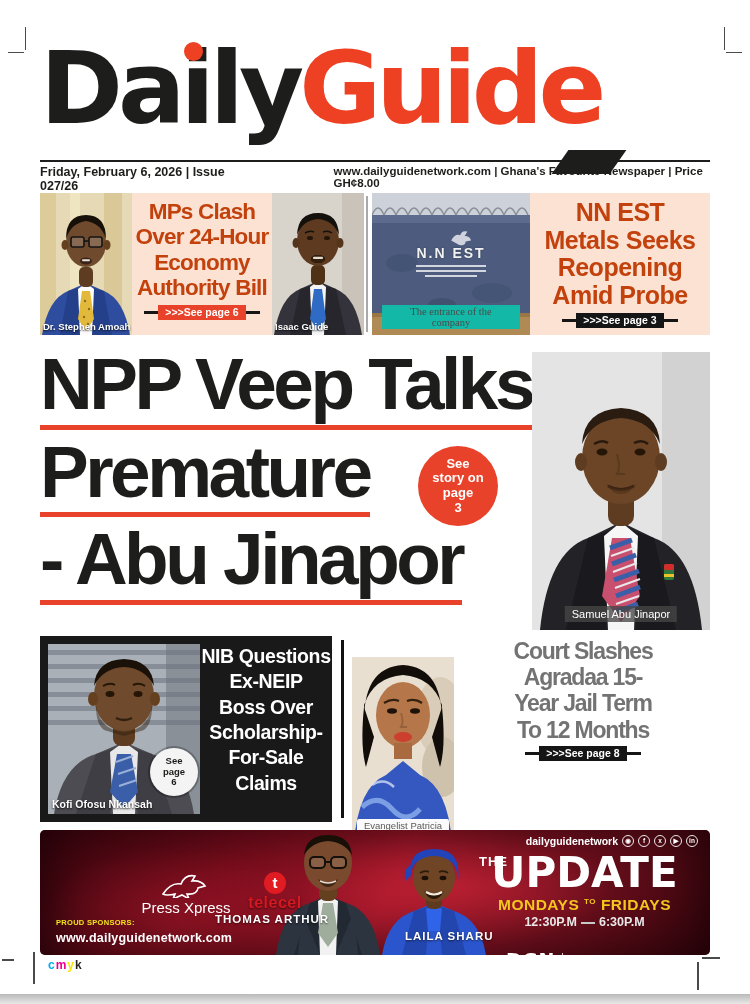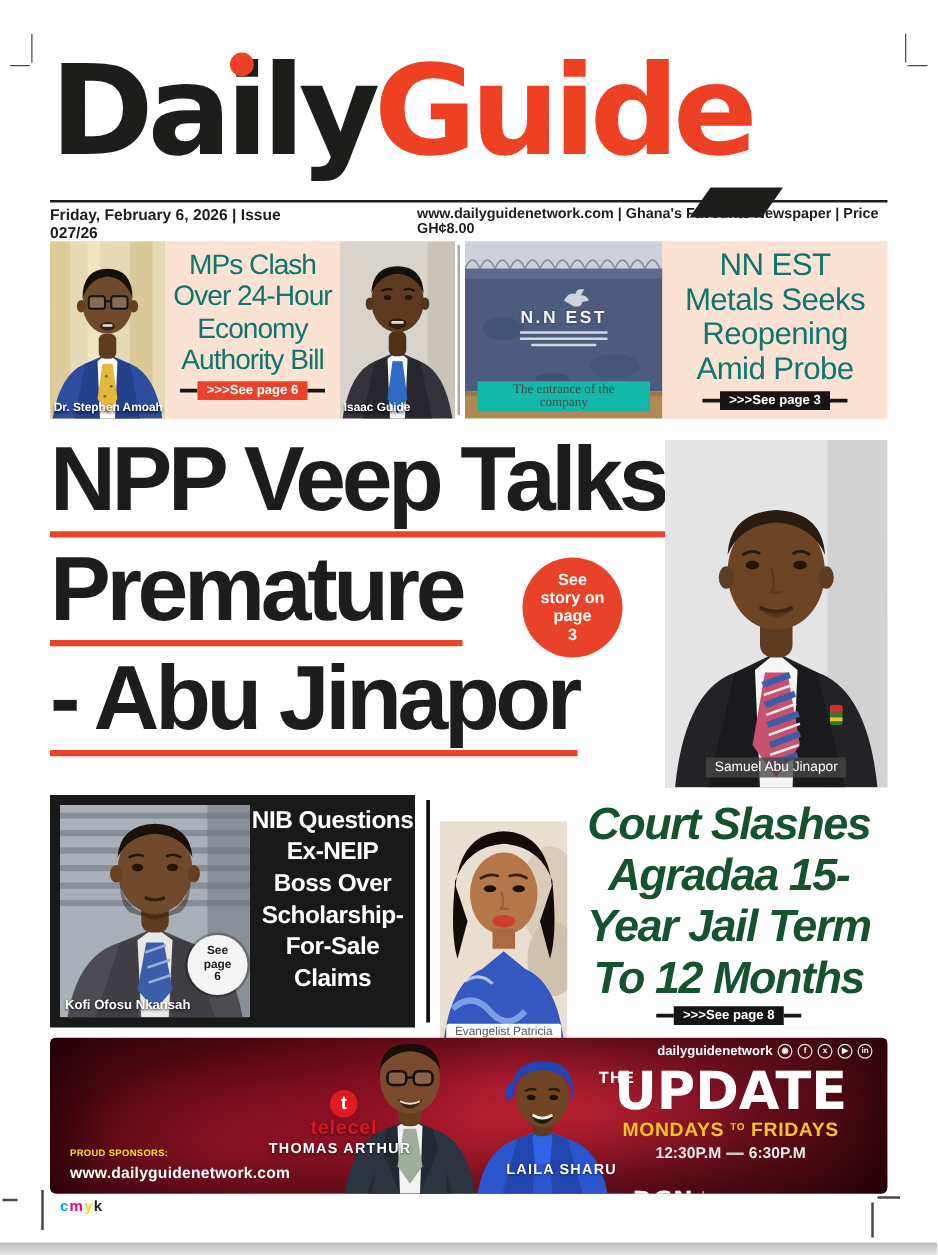--- a/index.html
+++ b/index.html
@@ -31,21 +31,21 @@
   
   .teaser { position:absolute; top:193px; height:142px; background:#fbe2d2; display:flex; }
   .teaser-left { left:40px; width:324px; }
   .teaser-right { left:372px; width:338px; }
   .divider-v1 { position:absolute; left:366px; top:196px; width:2px; height:136px; background:#a9a9a9; }
   .tz-photo { position:relative; width:92px; height:142px; overflow:hidden; flex:none; }
   .tz-photo svg { display:block; width:100%; height:100%; }
   .photo-cap { position:absolute; left:3px; bottom:3px; color:#fff; font-size:9.5px; font-weight:bold;
     text-shadow:0 1px 2px rgba(0,0,0,.8); white-space:nowrap; }
   .tz-center { flex:1; text-align:center; padding-top:6px; }
-  .tz-head { font-weight:normal; color:#0f766e; font-size:22.5px; line-height:1.13; letter-spacing:-0.8px; white-space:pre-line; }
+  .tz-head { font-weight:bold; color:#c2410c; font-size:22.5px; line-height:1.13; letter-spacing:-0.8px; white-space:pre-line; }
   .tz-head-r { font-size:25px; line-height:1.1; letter-spacing:-0.5px; }
   .badge-row { display:flex; align-items:center; justify-content:center; margin-top:4px; }
   .badge-line { width:14px; height:3px; background:#151515; }
   .badge-pill { font-size:10.5px; font-weight:bold; color:#fff; padding:1px 7px 2px; white-space:nowrap; }
   .badge-red { background:#e9422b; }
   .badge-black { background:#151515; }
 
   
   .nnest-photo { position:relative; width:158px; height:142px; overflow:hidden; flex:none; }
   .nnest-photo svg { display:block; width:100%; height:100%; }
@@ -87,22 +87,22 @@
     box-shadow:0 0 0 2px rgba(0,0,0,.25); z-index:2; }
   .nib-text { flex:1; color:#fff; font-weight:bold; font-size:19.5px; line-height:1.3;
     letter-spacing:-0.4px; text-align:center; padding-top:8px; white-space:pre-line; }
   .divider-v2 { position:absolute; left:341px; top:640px; width:3px; height:178px; background:#111; }
   .agradaa { position:absolute; left:352px; top:636px; width:102px; height:228px; overflow:hidden; }
   .agradaa svg { display:block; width:100%; height:100%; }
   .agradaa-cap { position:absolute; left:5px; right:5px; bottom:8px; background:#fbfbfb;
     color:#5a5a5a; font-size:9.5px; line-height:1.15; text-align:center; padding:2px 1px;
     white-space:pre-line; border-radius:2px; }
   .court { position:absolute; left:455px; top:638px; width:256px; text-align:center; }
-  .court-head { font-weight:bold; color:#14532d; font-size:36px; line-height:1.14;
-    letter-spacing:-1.2px; white-space:pre-line;font-style:italic; }
+  .court-head { font-weight:bold; color:#737373; font-size:23px; line-height:1.14;
+    letter-spacing:-1.2px; white-space:pre-line; }
   .court .badge-row { margin-top:3px; }
 
   
   .banner { position:absolute; left:40px; top:830px; width:670px; height:125px; border-radius:5px;
     overflow:hidden;
     background:
       radial-gradient(ellipse 220px 90px at 62% 45%, rgba(220,40,60,.55), rgba(0,0,0,0) 70%),
       radial-gradient(ellipse 200px 120px at 20% 80%, rgba(190,30,50,.4), rgba(0,0,0,0) 70%),
       linear-gradient(115deg, #3c050e 0%, #7c0d1d 28%, #a5182b 52%, #70101e 78%, #38050d 100%);
   }
@@ -423,20 +423,26 @@
       <span>dailyguidenetwork</span>
       <span class="soc-ic">◉</span>
       <span class="soc-ic">f</span>
       <span class="soc-ic">x</span>
       <span class="soc-ic">▶</span>
       <span class="soc-ic">in</span>
     </div>
 
     <div class="sponsors-label">PROUD SPONSORS:</div>
 
+    <div class="pressxpress">
+      <svg width="54" height="26" viewBox="0 0 54 26">
+        <path d="M4,22 q8,-12 18,-10 q4,-10 14,-8 l-3,5 q9,-1 13,5 l-7,2 q-1,7 -11,6 l2,5 -7,-4 -9,4 2,-5 q-9,2 -12,0 z" fill="none" stroke="#fff" stroke-width="1.6"></path>
+      </svg>
+      <div class="px-text">Press Xpress</div>
+    </div>
 
     <div class="telecel">
       <div class="tc-circle">t</div>
       <div class="tc-text">telecel</div>
     </div>
 
     <div class="presenters">
       <div class="presenter" style="left:0;">
         <svg width="140" height="122" viewBox="0 0 140 122">
           <path d="M18,122 Q24,78 52,70 L70,62 L88,70 Q116,78 122,122 Z" fill="#2c3440"></path>

